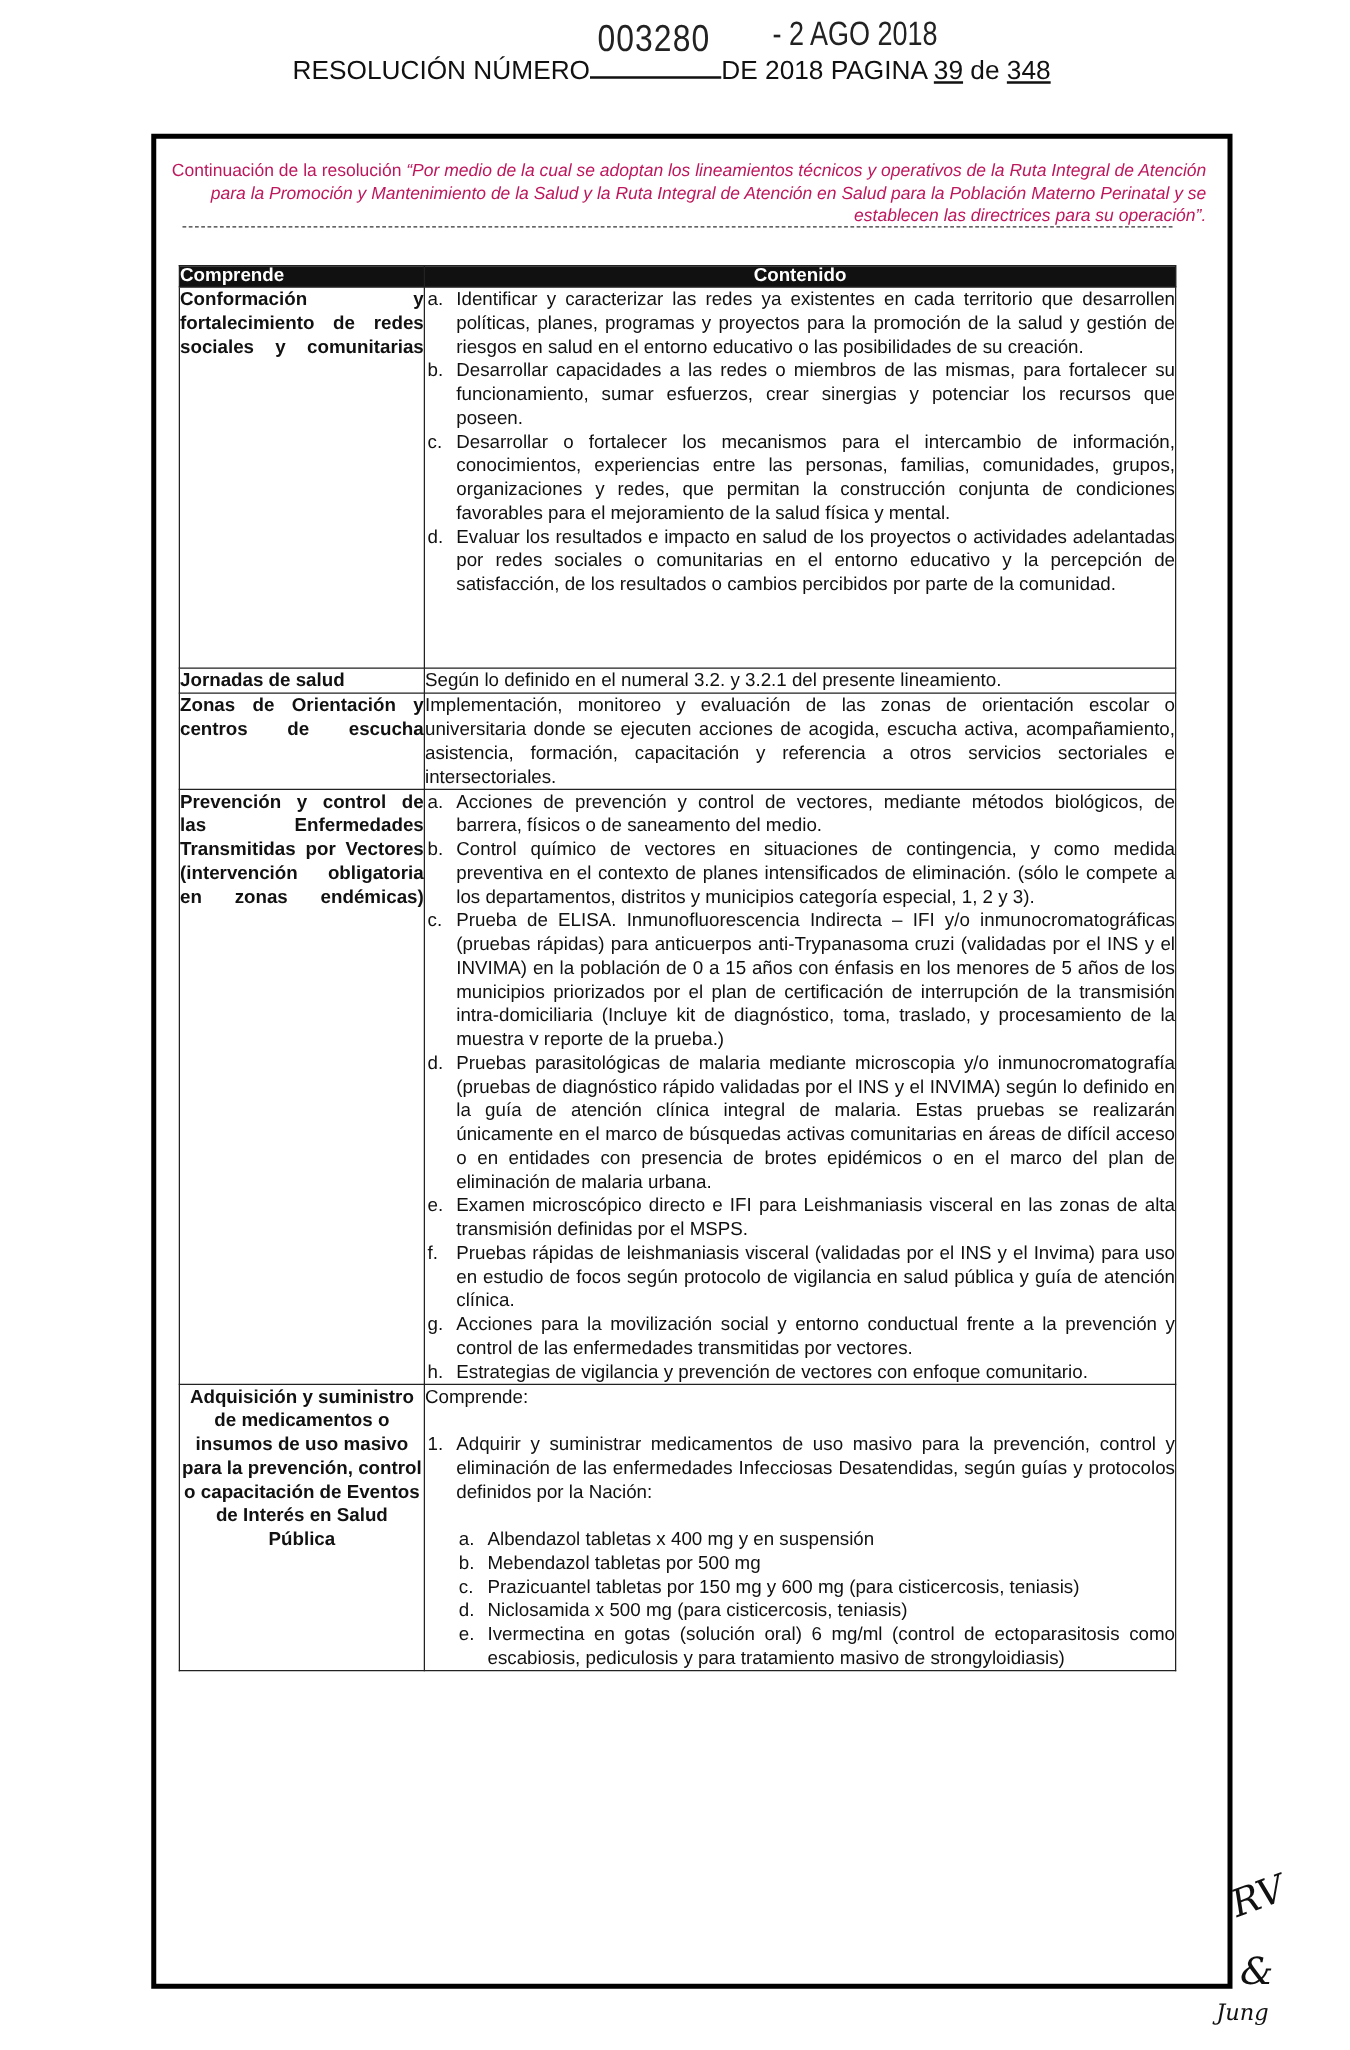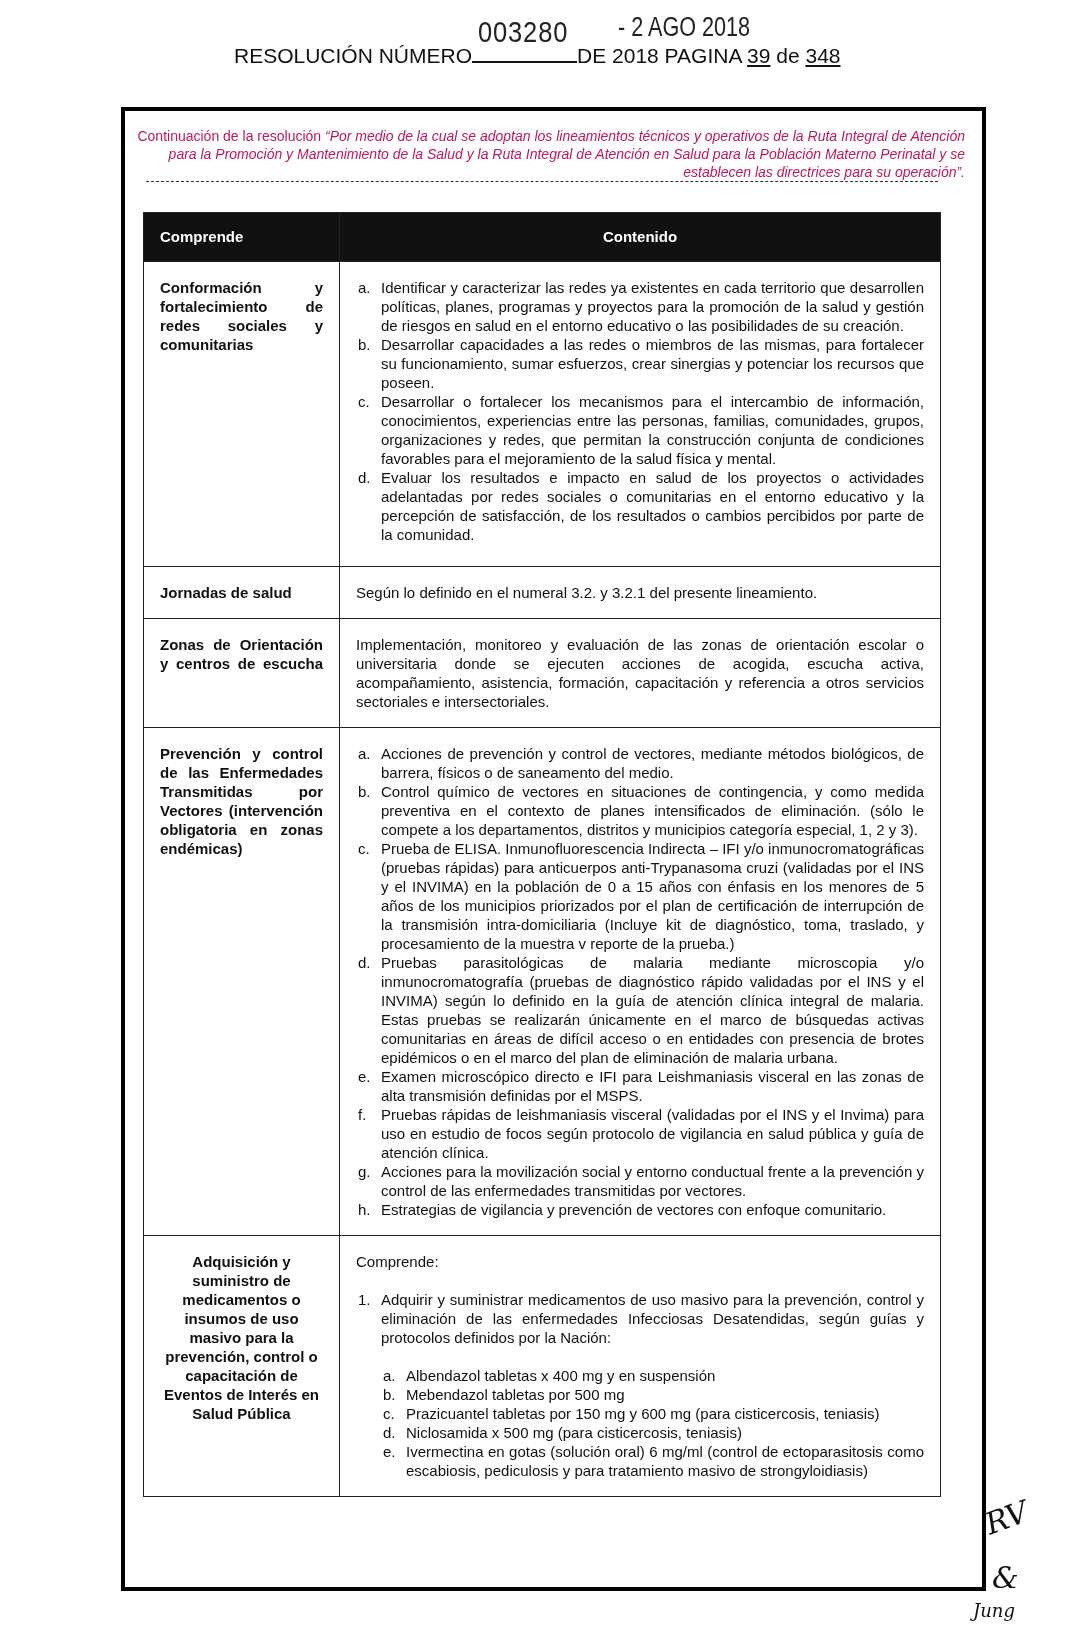--- a/index.html
+++ b/index.html
@@ -39,21 +39,21 @@
     .dashes {
       position: absolute; left: 146px; top: 181px; width: 792px; height: 0;
       border-top: 1px dashed #333;
     }
     table.main {
       position: absolute; left: 143px; top: 212px; width: 797px;
       border-collapse: collapse; table-layout: fixed;
       font-size: 15px; line-height: 19px;
     }
     table.main td, table.main th {
-      border: 1.5px solid #222; vertical-align: top; padding: 16px;
+      border: 1.5px solid #222; vertical-align: top; padding: 0;
     }
     table.main col.c1 { width: 196px; }
     table.main col.c2 { width: 601px; }
     th.hdr {
       background: #111; color: #fff; height: 16px; font-size: 15px; line-height: 16px;
       text-align: left; padding-left: 4px; font-weight: bold;
     }
     th.hdr2 { text-align: center; padding-left: 0; margin-top: 44px; }
     td.left {
       font-weight: bold; padding: 0 6px 0 3px; vertical-align: middle;

